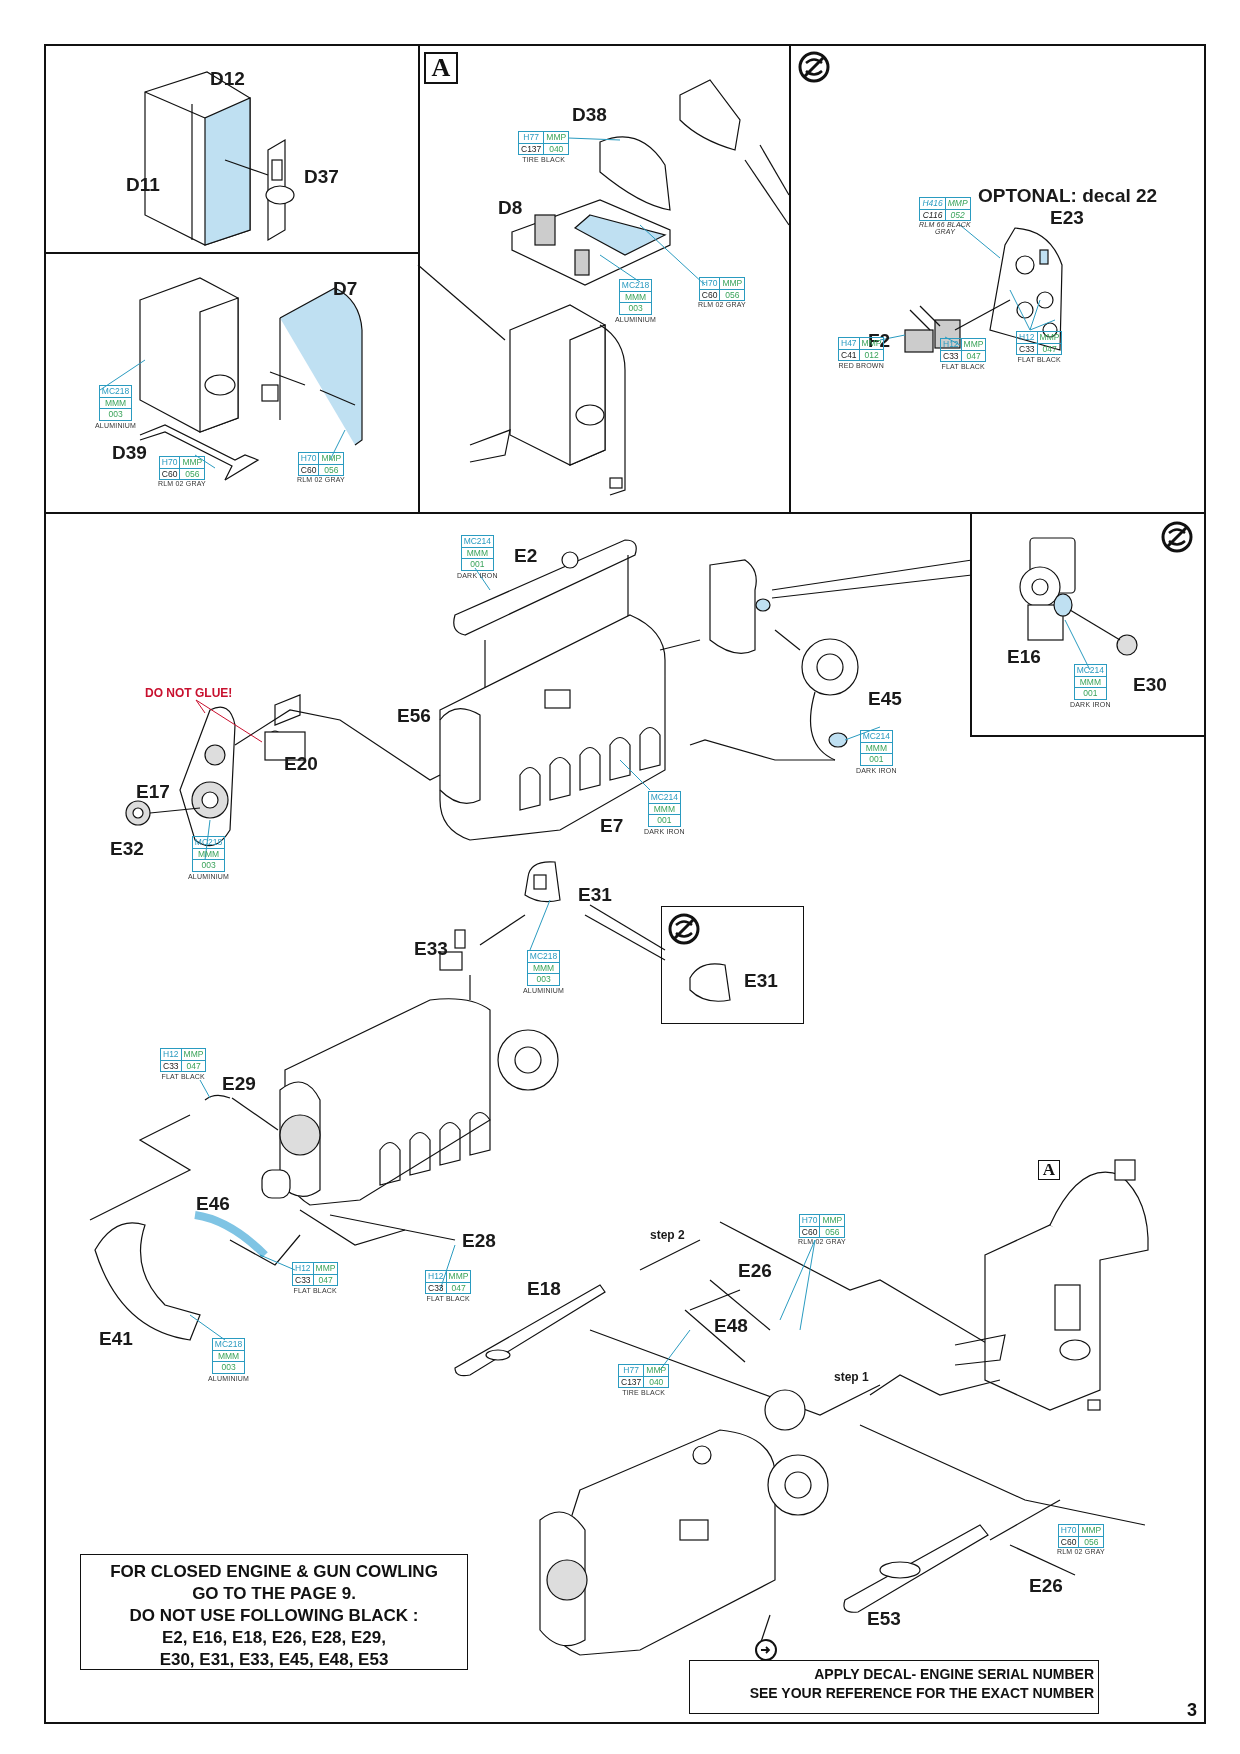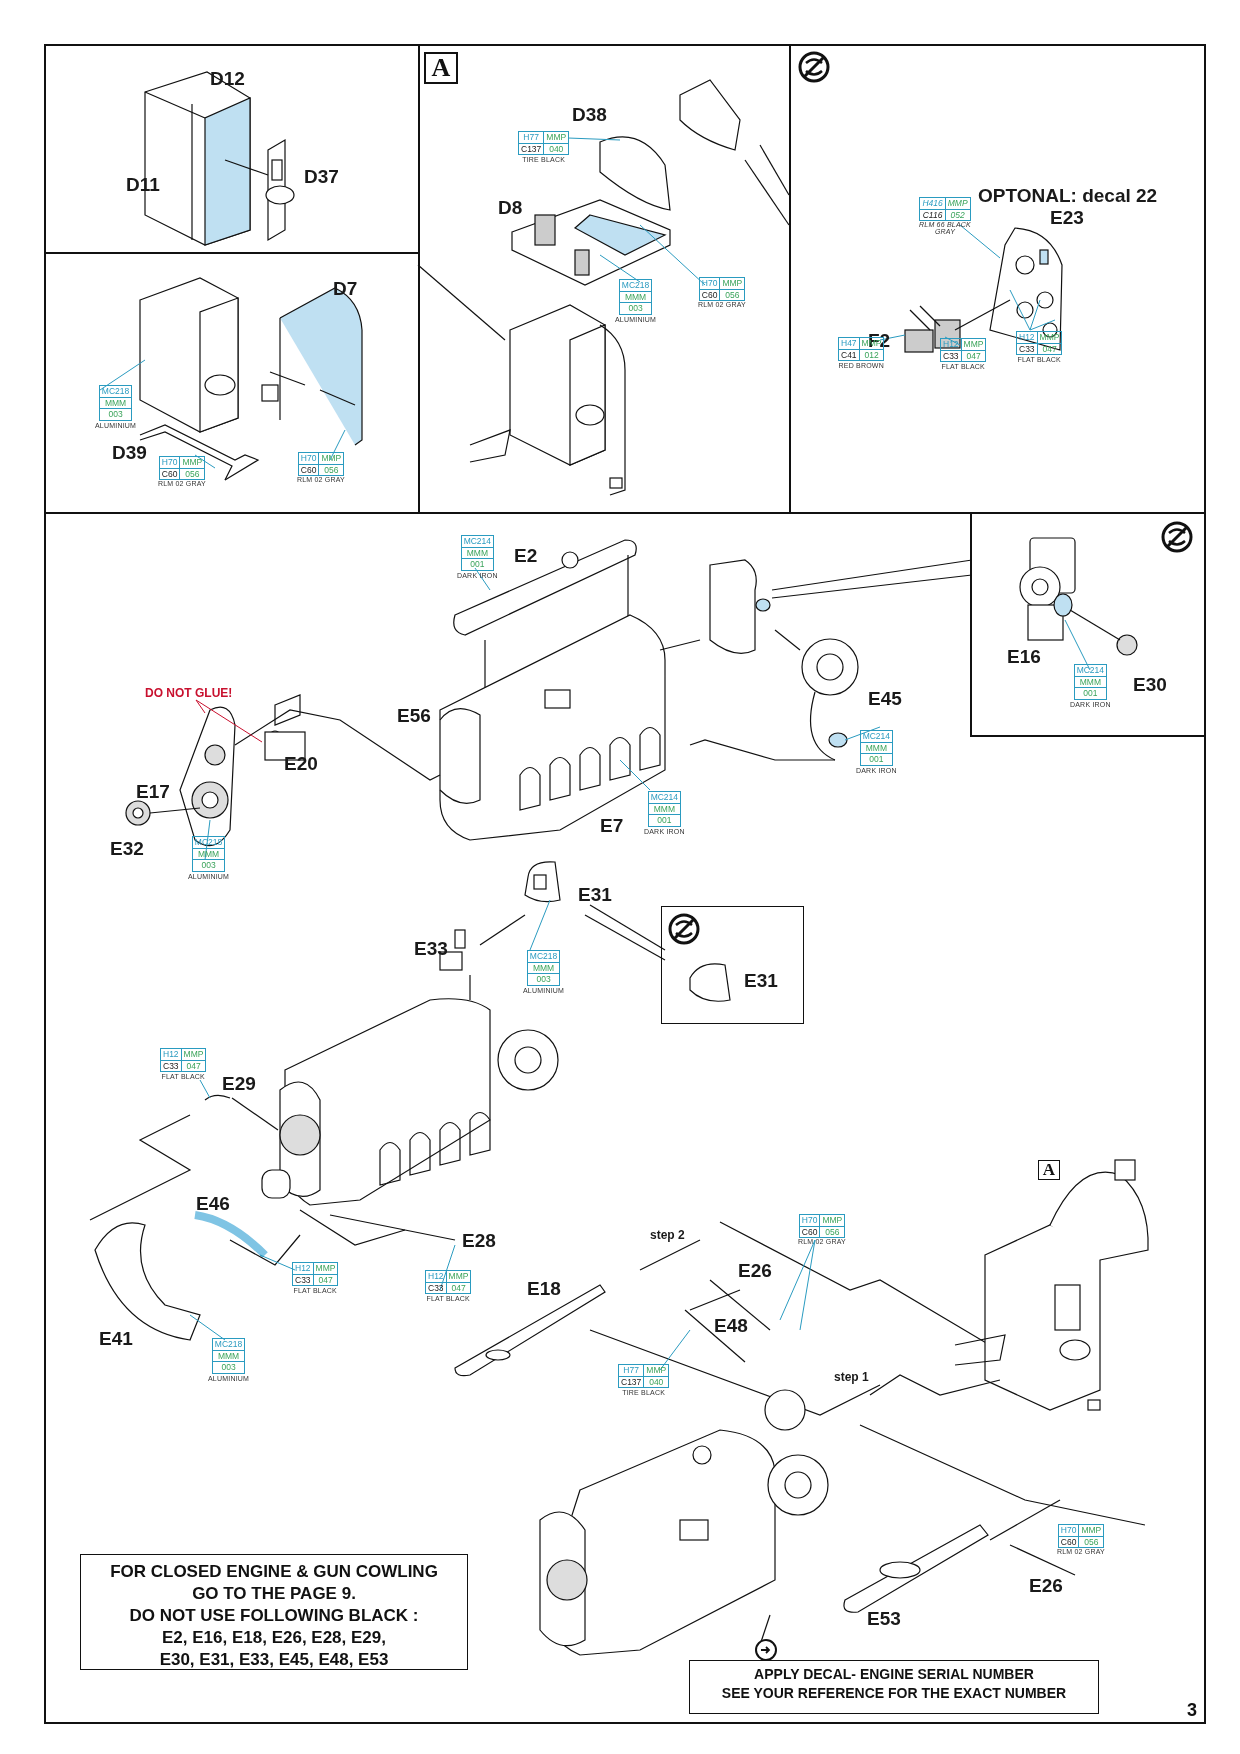--- a/index.html
+++ b/index.html
@@ -20,21 +20,21 @@
   
   .paint { position:absolute; font-size:8.5px; line-height:1; }
   .paint table { border-collapse:collapse; margin:0 auto; }
   .paint td { border:1px solid #2a9bc0; padding:1px 2px; text-align:center; font-size:8.5px; }
   .c-h { color:#2a9bc0;margin-top:27px; }
   .c-m { color:#3aa35a; }
   .c-c { color:#222; }
   .paint .name { text-align:center; color:#333; font-size:7px; margin-top:1px; letter-spacing:0.2px; }
   .note { position:absolute; border:1.5px solid #111; background:#fff; text-align:center;
           font-weight:bold; font-size:17px; line-height:22px; padding:6px 8px; box-sizing:border-box; }
-  .decalnote { position:absolute; border:1.5px solid #111; background:#fff; text-align:center;
+  .decalnote { position:absolute; border:1.5px solid #111; background:#fff; text-align:right;
           font-weight:bold; font-size:14px; line-height:19px; box-sizing:border-box; padding:4px; }
   .pageno { position:absolute; font-weight:bold; font-size:18px; }
 </style>
 </head>
 <body>
 
 <div class="frame" style="left:44px;top:44px;width:1162px;height:1680px;"></div>
 
 <div class="hline" style="left:44px;top:512px;width:1162px;"></div>
 <div class="vline" style="left:418px;top:44px;height:468px;"></div>

